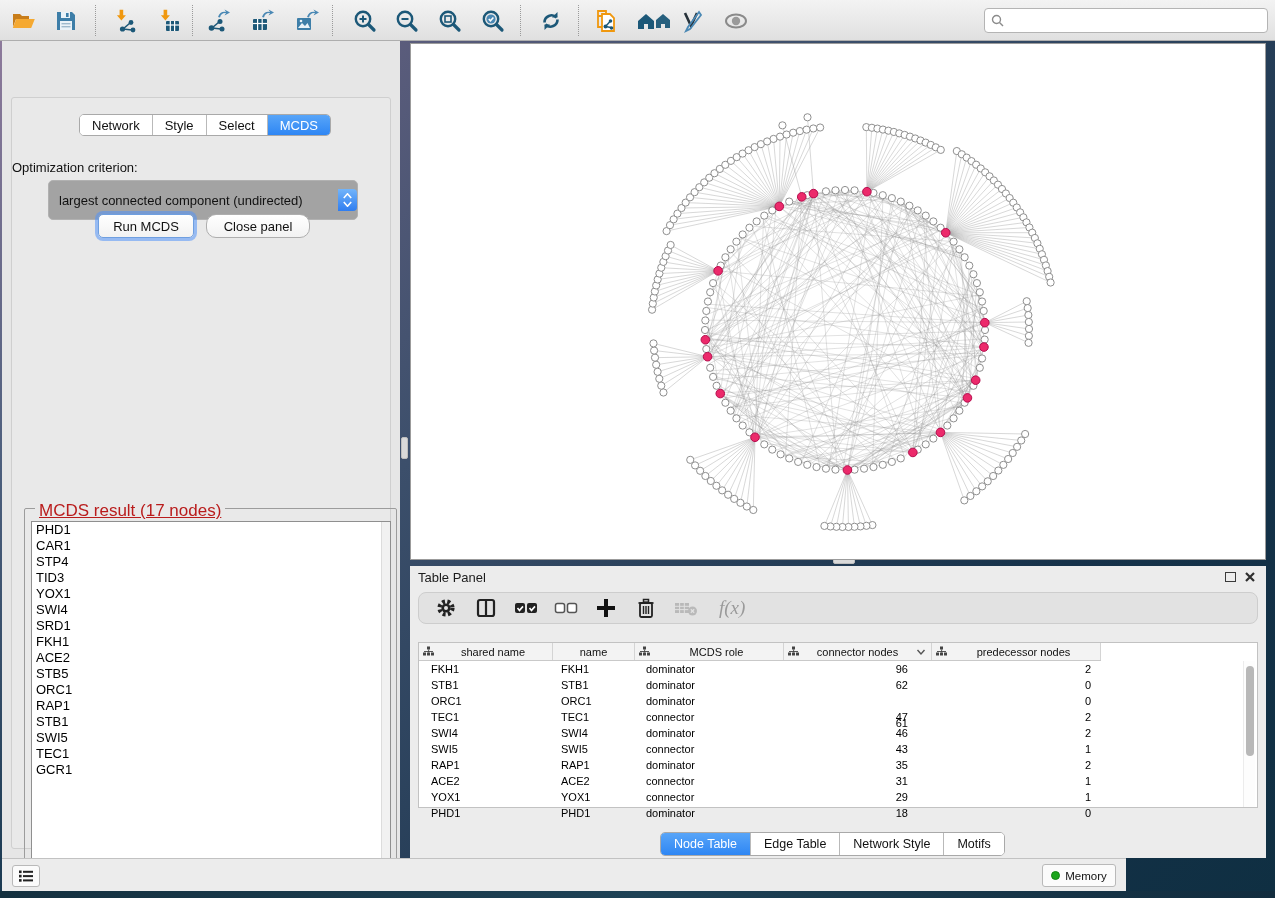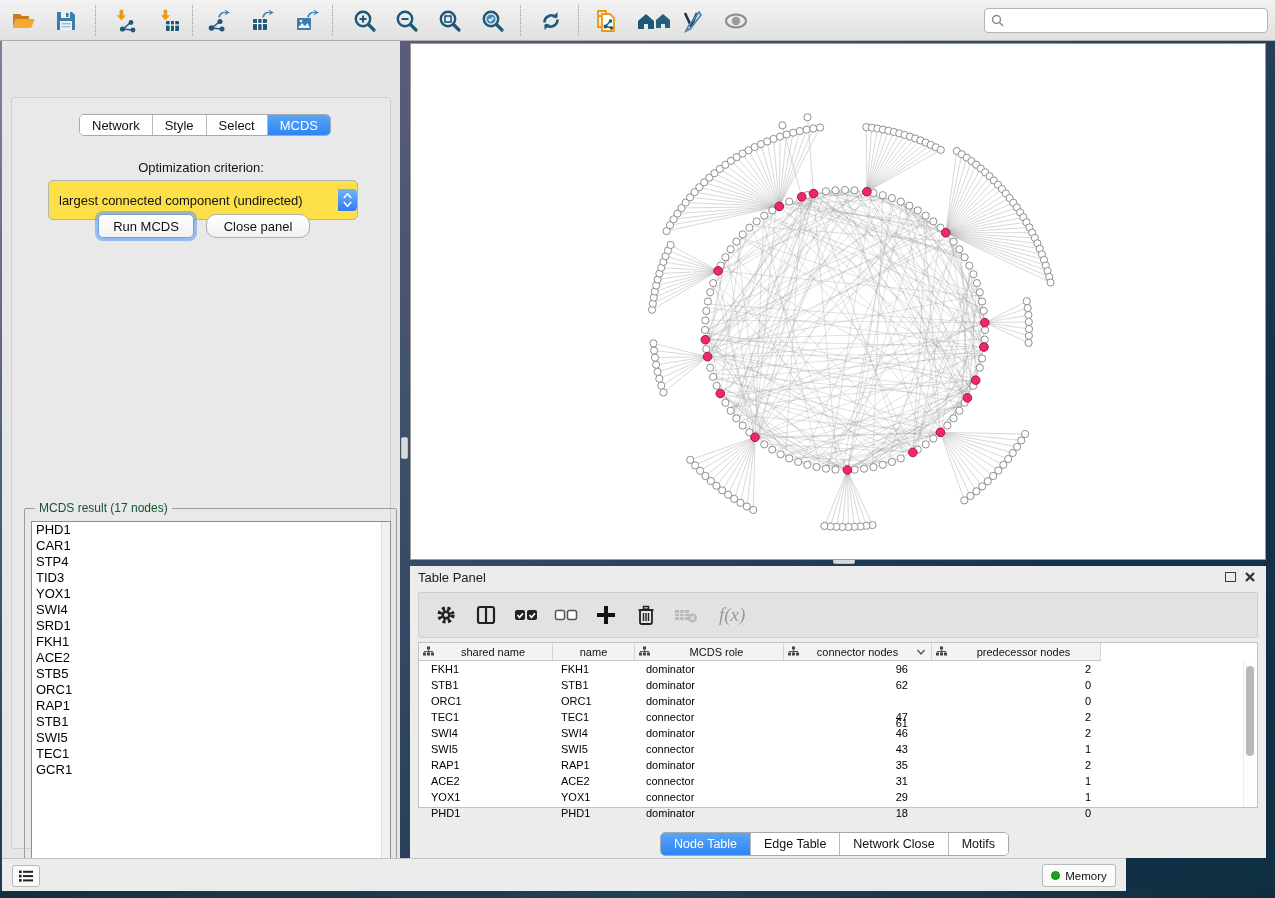--- a/index.html
+++ b/index.html
@@ -27,32 +27,32 @@
 
   .seg-tabs { position:absolute; left:77px; top:73px; height:22px; display:flex;
               border:1px solid #a9a9a9; border-radius:5px; overflow:hidden; background:#fff; }
   .seg-tab { padding:3px 12px; font-size:13px; color:#111; background:#fff; border-right:1px solid #b9b9b9;
              display:flex; align-items:center; cursor:default; }
   .seg-tab:last-child { border-right:none; }
   .seg-tab.active { background:linear-gradient(#58a5f8,#2e86f4); color:#fff; border-right:none; }
 
   .cp-body { position:absolute; left:9px; top:56px; width:380px; height:752px;
              background:#e9e9e9; border:1px solid #cfcfcf; border-radius:3px; }
-  .opt-label { position:absolute; left:0; top:62px; width:100%; text-align:center; font-size:13px; color:#111; }
-  .dropdown { position:absolute; left:36px; top:82px; width:310px; height:40px; background:#fde047;
+  .opt-label { position:absolute; left:0; top:62px; width:100%; font-size:13px; color:#111; }
+  .dropdown { position:absolute; left:36px; top:82px; width:310px; height:40px; background:#a3a3a3;
               border:1px solid #b1b1b1; border-radius:5px; display:flex; align-items:center;gap:24px; }
   .dropdown .dd-text { flex:1; padding-left:10px; font-size:13px; color:#111; white-space:nowrap; overflow:hidden; }
   .dd-stepper { width:19px; height:22px; border-radius:0 4px 4px 0; background:linear-gradient(#72b4fa,#2f7df0);
                 display:flex; flex-direction:column; align-items:center; justify-content:center; gap:2px; }
   .btn { position:absolute; height:24px; background:linear-gradient(#ffffff,#f2f2f2); border:1px solid #aeaeae;
          border-radius:5px; font-size:13px; color:#111; display:flex; align-items:center; justify-content:center; }
   .btn.focused { box-shadow:0 0 0 3px rgba(82,148,250,.55); border-color:#6f9fe0; }
 
   .groupbox { position:absolute; left:12px; top:410px; width:373px; height:373px; border:1px solid #9c9c9c; border-radius:2px; }
-  .groupbox-title { position:absolute; left:10px; top:-8px; background:#e9e9e9; padding:0 4px; font-size:12px; color:#14532d; }
+  .groupbox-title { position:absolute; left:10px; top:-8px; background:#e9e9e9; padding:0 4px; font-size:17px; color:#b91c1c;text-decoration:underline; }
   .mcds-list { position:absolute; left:6px; top:12px; width:360px; height:353px; background:#fff;
                border:1px solid #8f8f8f; overflow:hidden; }
   .mcds-scroll { position:absolute; right:0; top:0; width:9px; height:100%; background:#f1f1f1; border-left:1px solid #dcdcdc; }
   .mcds-item { font-size:13px; line-height:16px; padding-left:4px; color:#000; }
 
   
   .vsplit-grip { position:absolute; left:401px; top:437px; width:7px; height:22px; background:#d9d9d9; border:1px solid #bdbdbd; border-radius:2px; }
   .hsplit-grip { position:absolute; left:833px; top:558px; width:22px; height:6px; background:#d9d9d9; border:1px solid #bdbdbd; border-radius:2px; }
 
   
@@ -62,22 +62,22 @@
   .tlight { position:absolute; top:4px; width:11px; height:11px; border-radius:50%; }
   .tl-red { left:7px; background:#ff5f57; border:1px solid #e0443e; }
   .tl-yellow { left:27px; background:#febc2e; border:1px solid #d89c22; }
   .tl-green { left:47px; background:#28c840; border:1px solid #1ea433; }
   .net-canvas { position:absolute; left:0; top:19px; width:854px; height:496px; background:#fff; }
 
   
   .table-panel { position:absolute; left:410px; top:566px; width:856px; height:292px; background:#ececec; }
   .tp-title { position:absolute; left:8px; top:4px; font-size:13px; color:#1c1c1c; }
   .tp-float { right:30px; top:6px; } .tp-close { right:10px; top:5px; }
-  .tp-toolbar { position:absolute; left:8px; top:26px; width:840px; height:46px; background:#e2e2e2;
-                border:1px solid #cdcdcd; border-radius:2px; display:flex; align-items:center; gap:14px; padding-left:14px; }
+  .tp-toolbar { position:absolute; left:8px; top:26px; width:840px; height:32px; background:#e2e2e2;
+                border:1px solid #cdcdcd; border-radius:8px; display:flex; align-items:center; gap:14px; padding-left:14px; }
   .tp-tool { width:26px; height:26px; display:flex; align-items:center; justify-content:center; }
 
   .table-wrap { position:absolute; left:8px; top:76px; width:840px; height:166px; background:#fff; border:1px solid #c2c2c2; }
   .thead { position:absolute; left:0; top:0; height:18px; display:flex; background:#f3f3f3; border-bottom:1px solid #c9c9c9; }
   .th { display:flex; align-items:center; border-right:1px solid #d4d4d4; font-size:11px; color:#111; position:relative; }
   .th .th-label { flex:1; text-align:center; }
   .th .col-icon { margin-left:4px; }
   .tbody { position:absolute; left:0; top:18px; width:826px; }
   .tr { display:flex; height:16px; align-items:center; }
   .td { font-size:11px; color:#000; white-space:nowrap; overflow:hidden; }
@@ -1151,21 +1151,21 @@
           </div>
         </div>
       <div class="tscroll">
         <div class="tscroll-thumb"></div>
       </div>
     </div>
 
     <div class="bottom-tabs">
         <span class="btab active">Node Table</span>
         <span class="btab">Edge Table</span>
-        <span class="btab">Network Close</span>
+        <span class="btab">Network Style</span>
         <span class="btab">Motifs</span>
       </div>
   </div>
 
   <div class="statusbar">
     <span class="sb-listbtn">
       <svg width="16" height="14" viewBox="0 0 16 14">
           <g fill="#222">
             <rect x="1" y="1.5" width="2.6" height="2.6"></rect>
             <rect x="1" y="5.8" width="2.6" height="2.6"></rect>

